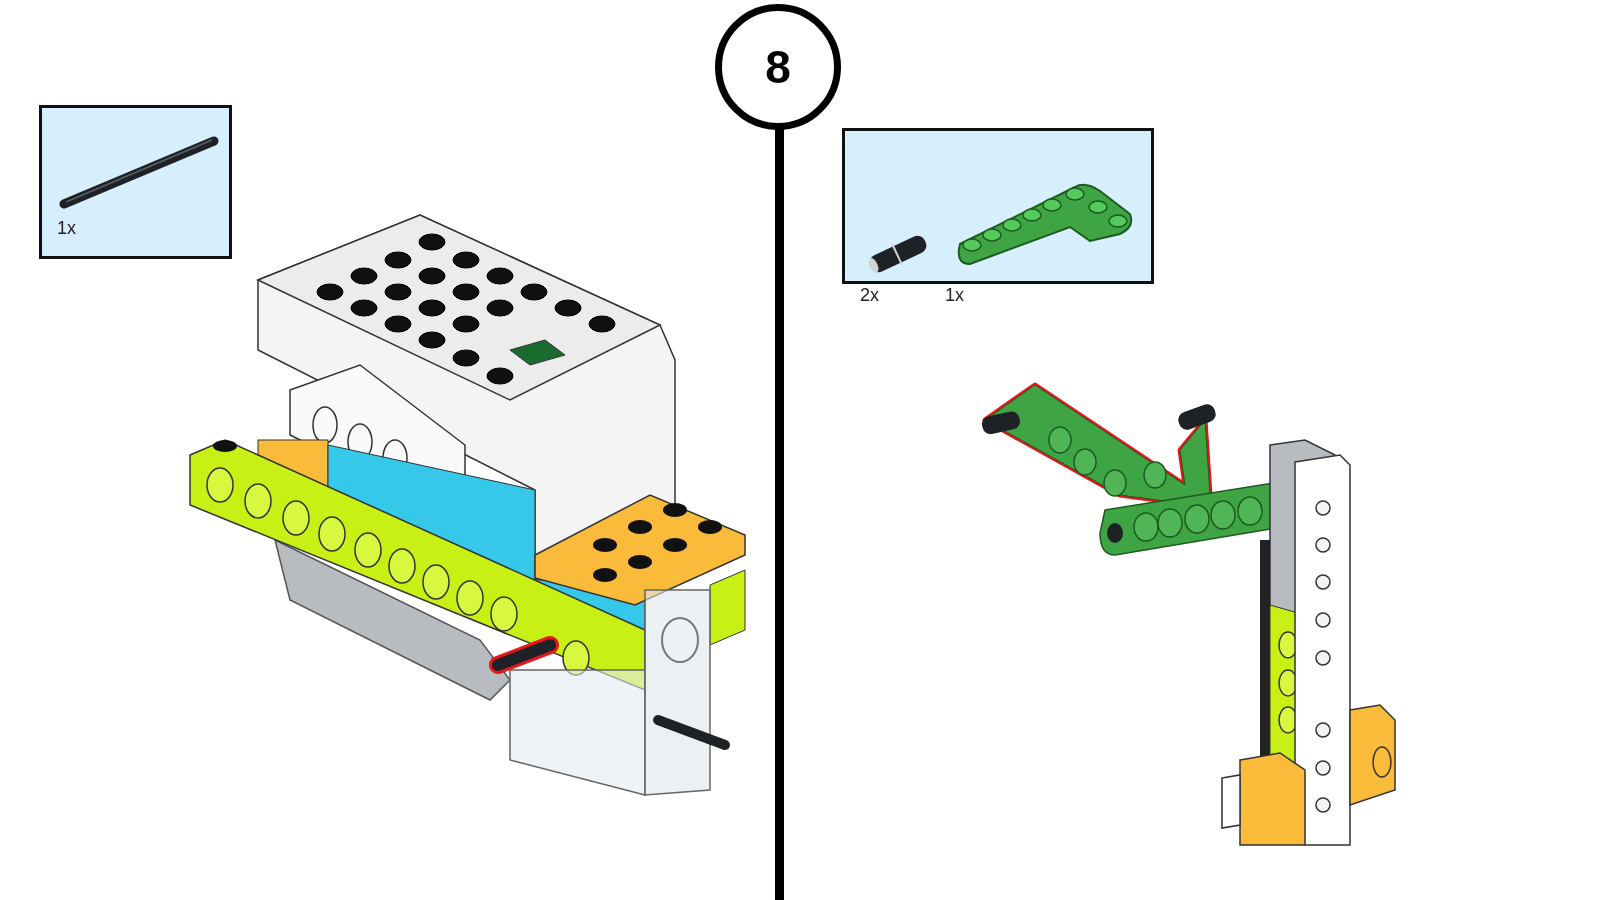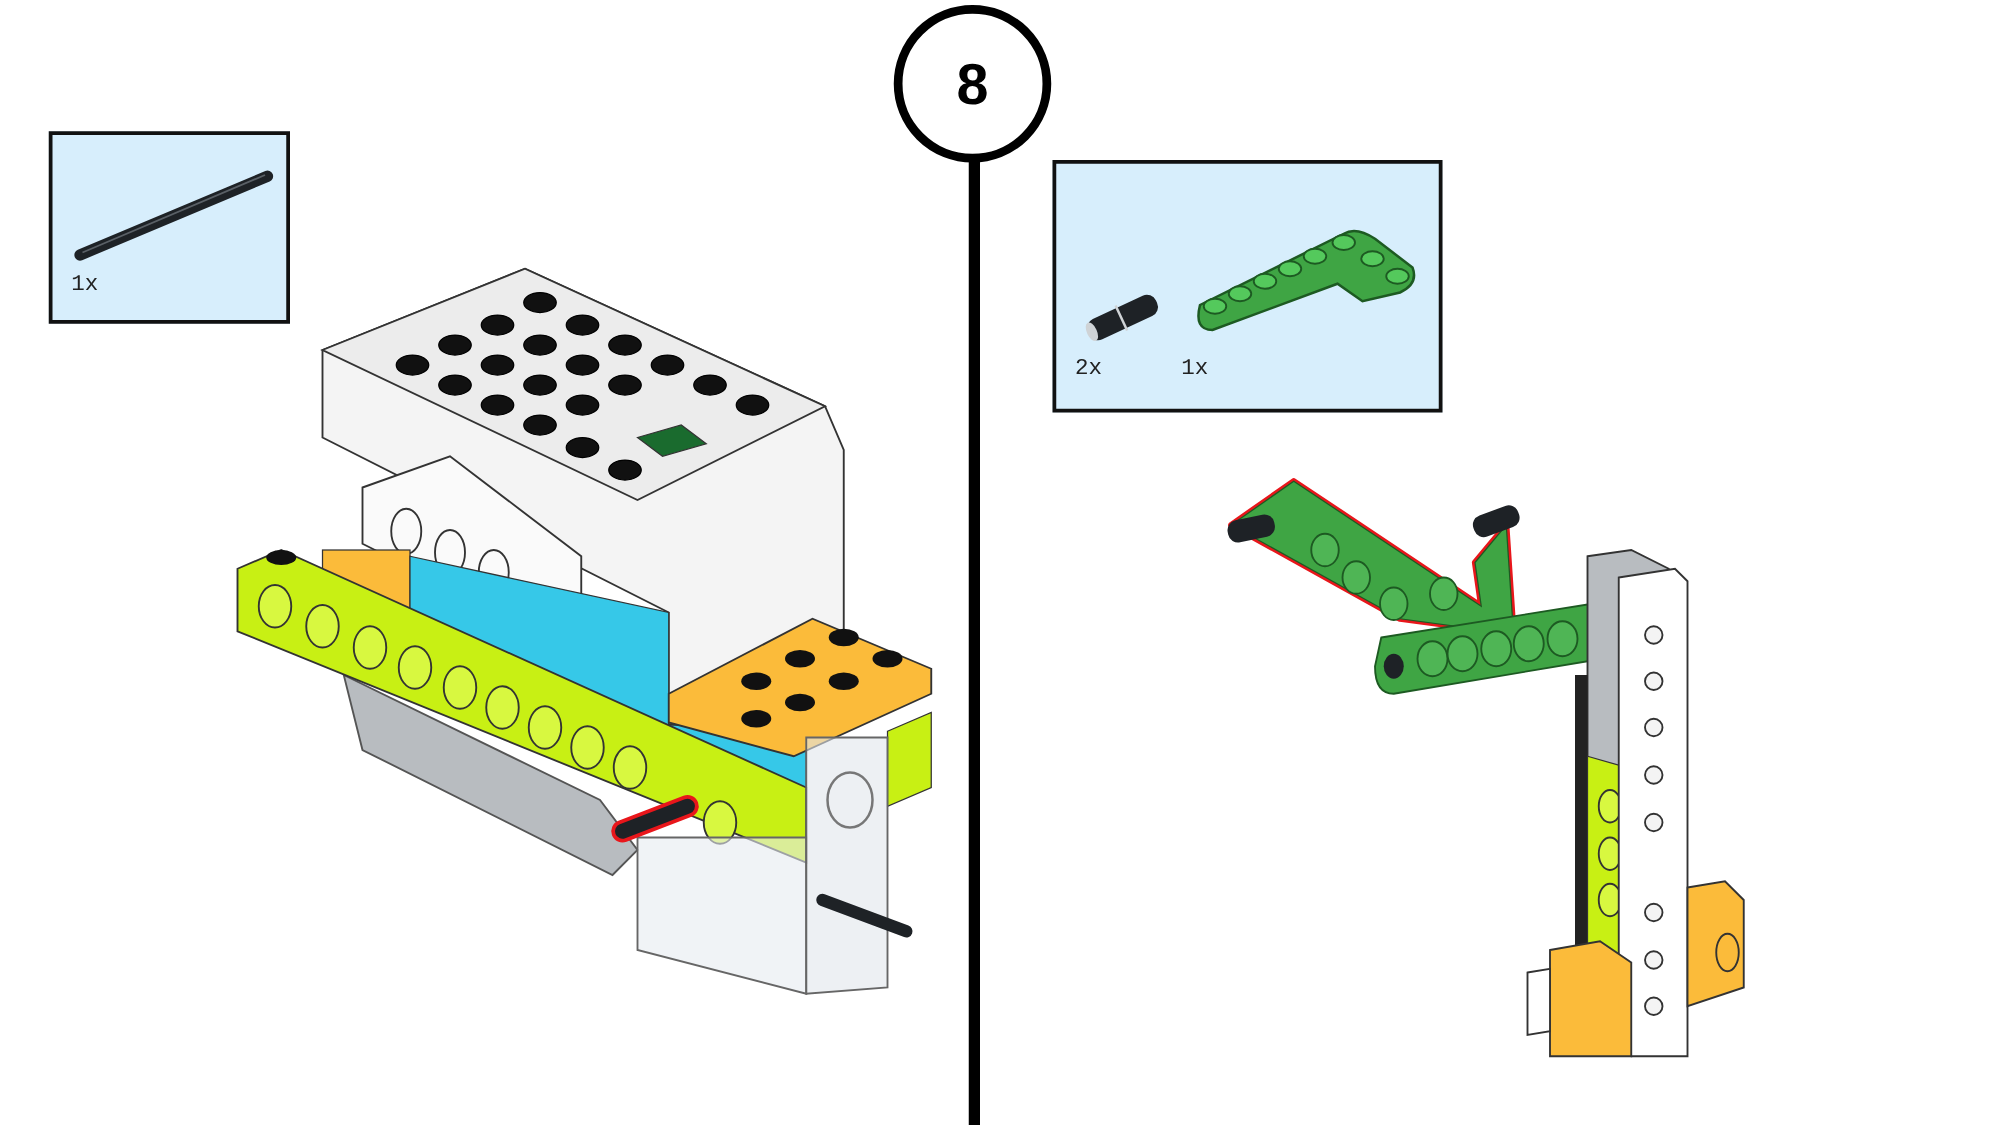--- a/index.html
+++ b/index.html
@@ -4,21 +4,21 @@
 <style>
   html, body { margin: 0; padding: 0; }
   body {
     width: 1600px; height: 900px; background: #ffffff; position: relative; overflow: hidden;
     font-family: "Liberation Sans", sans-serif;
   }
   .parts-box {
     position: absolute; background: #d7eefc; border: 3px solid #111; box-sizing: border-box;
   }
   .qty {
-    position: absolute; font-size: 18px; color: #222; font-family: Liberation Mono, monospace; text-align: center;
+    position: absolute; font-size: 18px; color: #222; font-family: Liberation Sans, sans-serif; text-align: center;
   }
   .step-circle {
     position: absolute; left: 715px; top: 4px; width: 126px; height: 126px; box-sizing: border-box;
     border: 7px solid #000; border-radius: 50%; background: #fff;
     display: flex; align-items: center; justify-content: center;
   }
   .step-number { font-size: 46px; font-weight: bold; color: #000; font-family: "Liberation Sans", sans-serif; }
   .divider { position: absolute; left: 775px; top: 128px; width: 9px; height: 772px; background: #000; }
   svg { position: absolute; overflow: visible; }
 </style>
@@ -31,21 +31,21 @@
 <div class="divider"></div>
 
 <div class="parts-box" style="left:39px; top:105px; width:193px; height:154px;">
   <svg style="left:12px; top:18px;" width="170" height="90" viewBox="0 0 170 90">
     <line x1="10" y1="78" x2="160" y2="15" stroke="#1e2226" stroke-width="9" stroke-linecap="round"></line>
     <line x1="12" y1="76" x2="158" y2="14" stroke="#5a6066" stroke-width="1.5"></line>
   </svg>
   <span class="qty" style="left:15px; top:110px;">1x</span>
 </div>
 
-<div class="parts-box" style="left:842px; top:128px; width:312px; height:202px;">
+<div class="parts-box" style="left:842px; top:128px; width:312px; height:156px;">
   <svg style="left:18px; top:98px;" width="70" height="50" viewBox="0 0 70 50">
     <g transform="rotate(-25 35 25)">
       <rect x="5" y="16" width="60" height="18" rx="8" fill="#1e2226"></rect>
       <line x1="34" y1="14" x2="34" y2="36" stroke="#cfd3d6" stroke-width="2"></line>
       <ellipse cx="8" cy="25" rx="4" ry="8" fill="#cfd3d6"></ellipse>
     </g>
   </svg>
   <svg style="left:105px; top:38px;" width="190" height="100" viewBox="0 0 190 100">
     <path d="M10 75 L125 18 Q135 12 150 22 L180 45 Q185 58 170 65 L140 72 L120 58 L20 95 Q5 95 10 75 Z" fill="#3fa544" stroke="#1d5a22" stroke-width="2"></path>
     <g fill="#54c95c" stroke="#1d5a22" stroke-width="1.5">

